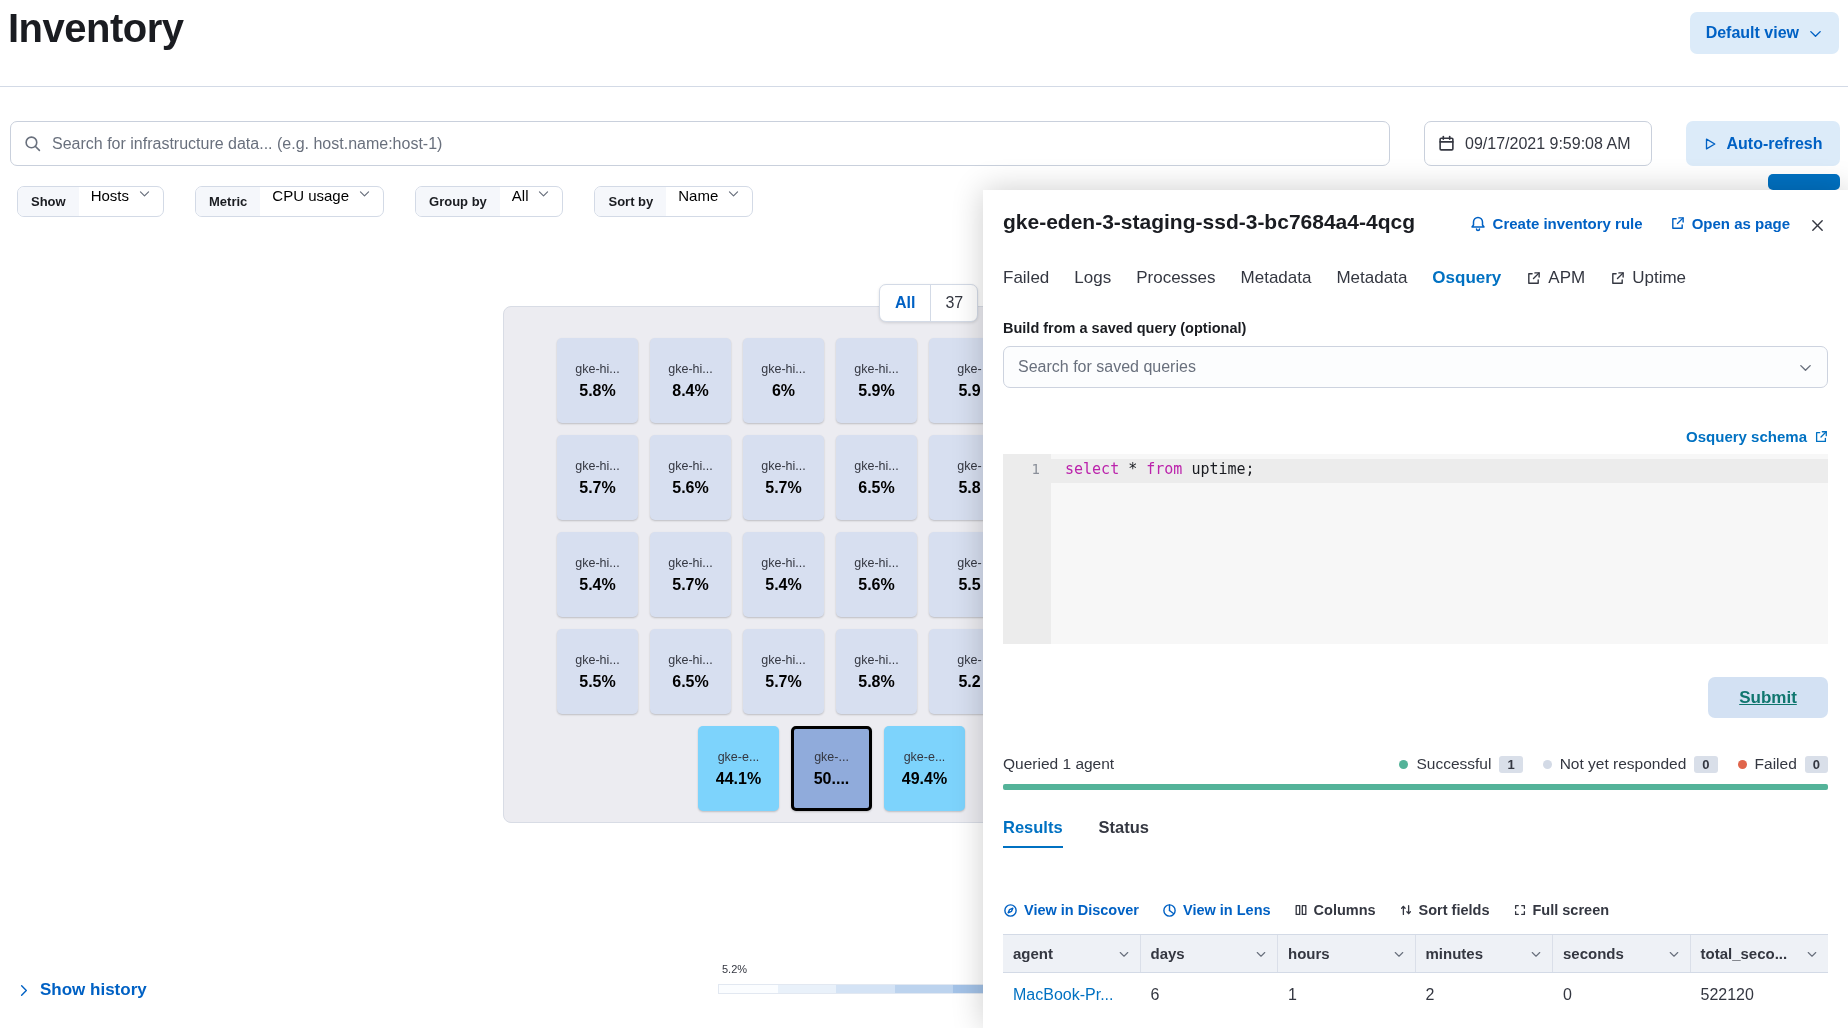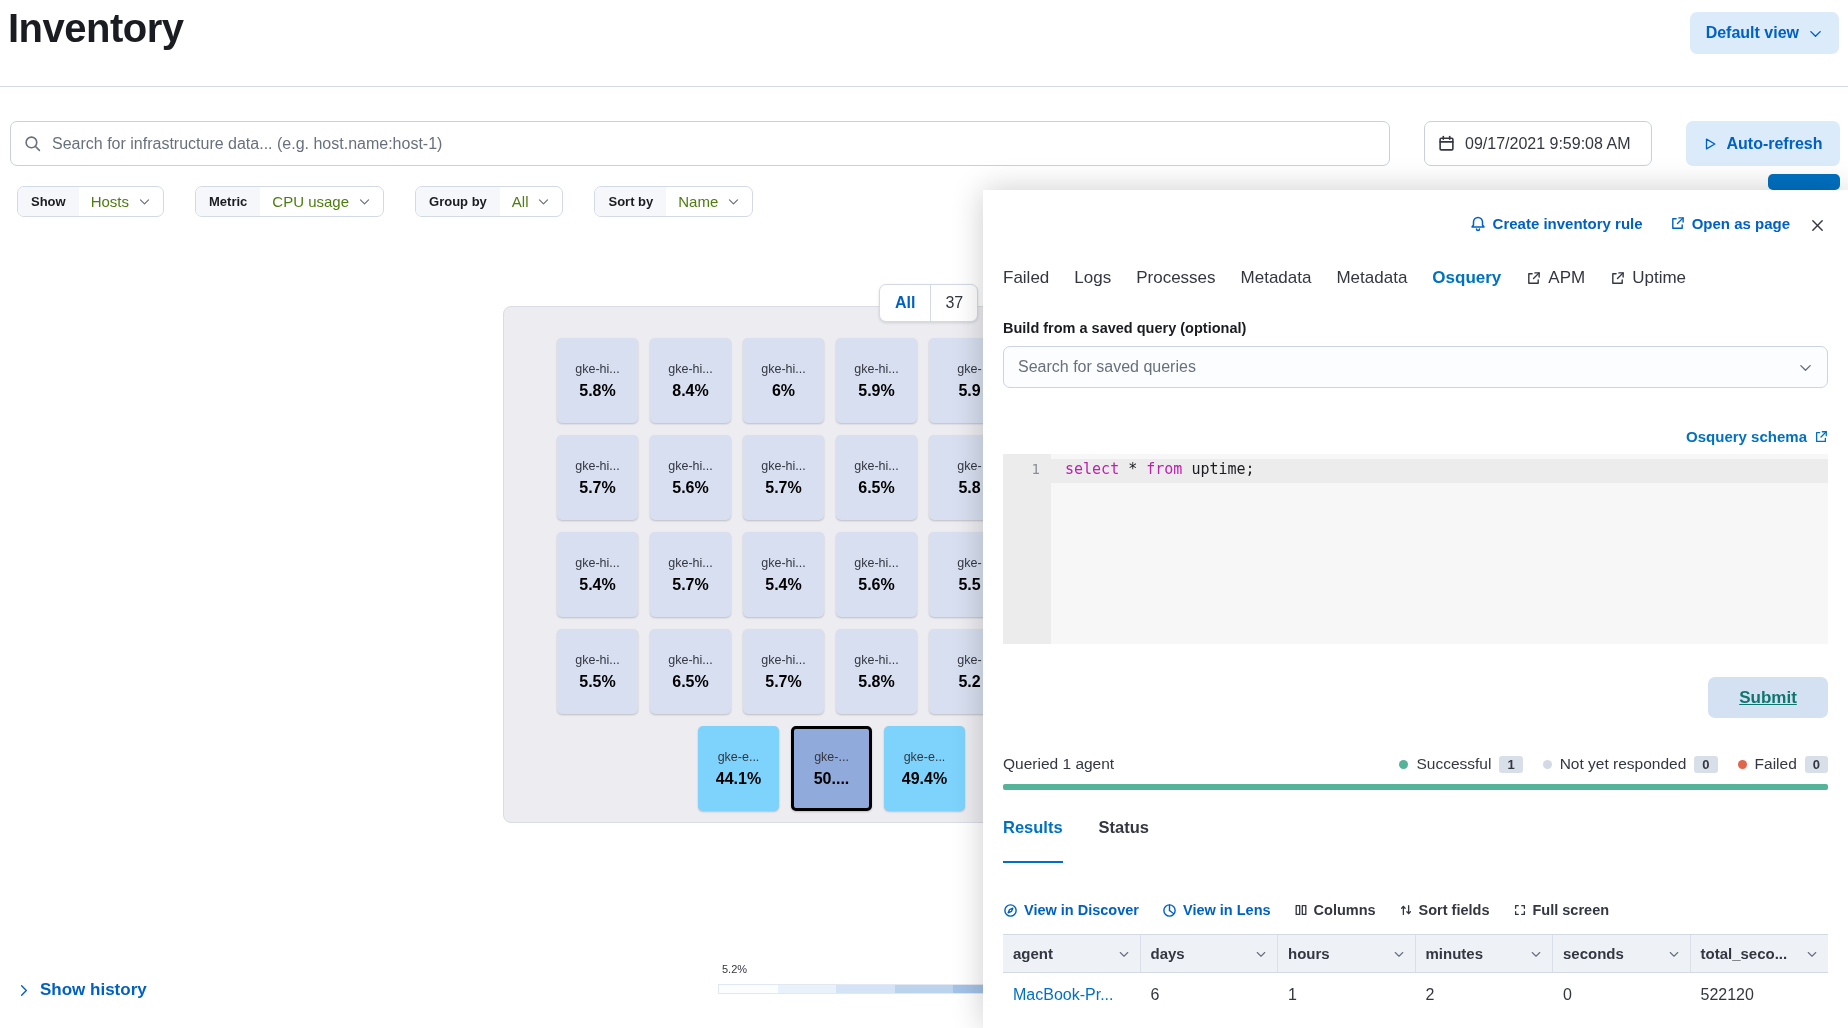--- a/index.html
+++ b/index.html
@@ -18,21 +18,21 @@
   .search-box { position:absolute; left:10px; top:121px; width:1380px; height:45px; border:1px solid #c9d0dc; border-radius:7px; background:#fff; display:flex; align-items:center; gap:11px; padding:0 13px; color:#69707d; }
   .search-box input { flex:1; border:none; outline:none; font-size:16px; font-family:inherit; color:#343741; background:transparent; }
   .search-box input::placeholder { color:#69707d; }
   .date-btn { position:absolute; left:1424px; top:121px; width:228px; height:45px; border:1px solid #c9d0dc; border-radius:7px; background:#fff; display:flex; align-items:center; gap:10px; padding:0 13px; font-size:16px; font-family:inherit; color:#343741; cursor:pointer; }
   .auto-refresh { position:absolute; left:1686px; top:121px; width:154px; height:45px; justify-content:center; }
 
   
   .filter-row { position:absolute; left:17px; top:186px; display:flex; gap:31px; }
   .filter-group { display:inline-flex; align-items:stretch; height:31px; border:1px solid #d3dae6; border-radius:7px; background:#fff; overflow:hidden; cursor:pointer; }
   .filter-label { display:flex; align-items:center; padding:0 13px; background:#f5f7fb; font-size:13px; font-weight:700; color:#1a1c21; }
-  .filter-value { display:flex; align-items:center; gap:9px; padding:0 12px; font-size:15px; color:#4d7c0f; }
+  .filter-value { display:flex; gap:9px; padding:0 12px; font-size:15px; color:#000000; }
   .filter-value .ic { color:#69707d; }
 
   
   .map-panel { position:absolute; left:503px; top:306px; width:701px; height:517px; background:#ececf1; border:1px solid #d8dce5; border-radius:8px; }
   .count-toggle { position:absolute; left:879px; top:284px; height:38px; display:flex; align-items:center; background:#fff; border:1px solid #d3dae6; border-radius:7px; box-shadow:0 1px 3px rgba(0,0,0,0.12); z-index:2; overflow:hidden; }
   .toggle-all { display:flex; align-items:center; height:100%; padding:0 15px; color:#0061c4; font-weight:700; font-size:16px; border-right:1px solid #d3dae6; cursor:pointer; }
   .toggle-count { display:flex; align-items:center; height:100%; padding:0 14px; font-size:16px; color:#343741; cursor:pointer; }
 
   .tile-grid { position:absolute; left:557px; top:338px; display:grid; grid-template-columns:repeat(5,81px); grid-auto-rows:85px; gap:12px; z-index:1; }
   .bottom-tiles { position:absolute; left:698px; top:726px; display:flex; gap:12px; z-index:1; }
@@ -79,21 +79,21 @@
   .status-legend { display:flex; align-items:center; gap:20px; }
   .legend-item { display:flex; align-items:center; gap:8px; }
   .dot { width:9px; height:9px; border-radius:50%; }
   .dot.success { background:#54b399; }
   .dot.pending { background:#d3dae6; }
   .dot.danger { background:#e0654c; }
   .count-badge { background:#d9dfe9; border-radius:3px; padding:1px 8px; font-size:13px; font-weight:700; color:#343741; }
   .progress-bar { position:absolute; left:20px; top:594px; width:825px; height:6px; background:#54b399; border-radius:2px; }
 
   .result-tabs { position:absolute; left:20px; top:628px; display:flex; gap:36px; font-size:16.5px; }
-  .result-tab { padding-bottom:24px; color:#343741; font-weight:600; cursor:pointer; }
+  .result-tab { padding-bottom:9px; color:#343741; font-weight:600; cursor:pointer; }
   .result-tab.active { color:#0071c2; font-weight:700; border-bottom:2px solid #0071c2; }
 
   .grid-toolbar { position:absolute; left:20px; top:712px; display:flex; align-items:center; gap:23px; font-size:14.5px; }
   .tb-item { display:flex; align-items:center; gap:6px; font-weight:600; color:#343741; cursor:pointer; }
   .tb-item.blue { color:#0061c4; }
 
   .osq-table { position:absolute; left:20px; top:744px; width:825px; }
   .t-head { display:grid; grid-template-columns:repeat(6,1fr); background:#eef1f6; border-top:1px solid #d3dae6; border-bottom:1px solid #d3dae6; }
   .th { display:flex; align-items:center; justify-content:space-between; padding:10px 10px; font-size:15px; font-weight:700; border-right:1px solid #dadfe9; cursor:pointer; }
   .th:last-child { border-right:none; }
@@ -288,20 +288,21 @@
   <div class="show-history">
     <svg class="ic" width="15" height="15" viewBox="0 0 16 16">
         <polyline points="6,3 11,8 6,13"></polyline>
       </svg>
     <span>Show history</span>
   </div>
 
   <div class="partial-btn"></div>
 
   <div class="flyout">
+    <div class="fly-title">gke-eden-3-staging-ssd-3-bc7684a4-4qcg</div>
     <div class="fly-actions">
       <span class="fly-link">
         <svg class="ic" width="16" height="16" viewBox="0 0 16 16">
             <path d="M8 1.5a4.5 4.5 0 0 0-4.5 4.5v3L2 11h12l-1.5-2V6A4.5 4.5 0 0 0 8 1.5z"></path>
             <path d="M6.5 13a1.5 1.5 0 0 0 3 0"></path>
           </svg>
         <span>Create inventory rule</span>
       </span>
       <span class="fly-link">
         <svg class="ic" width="15" height="15" viewBox="0 0 16 16">

